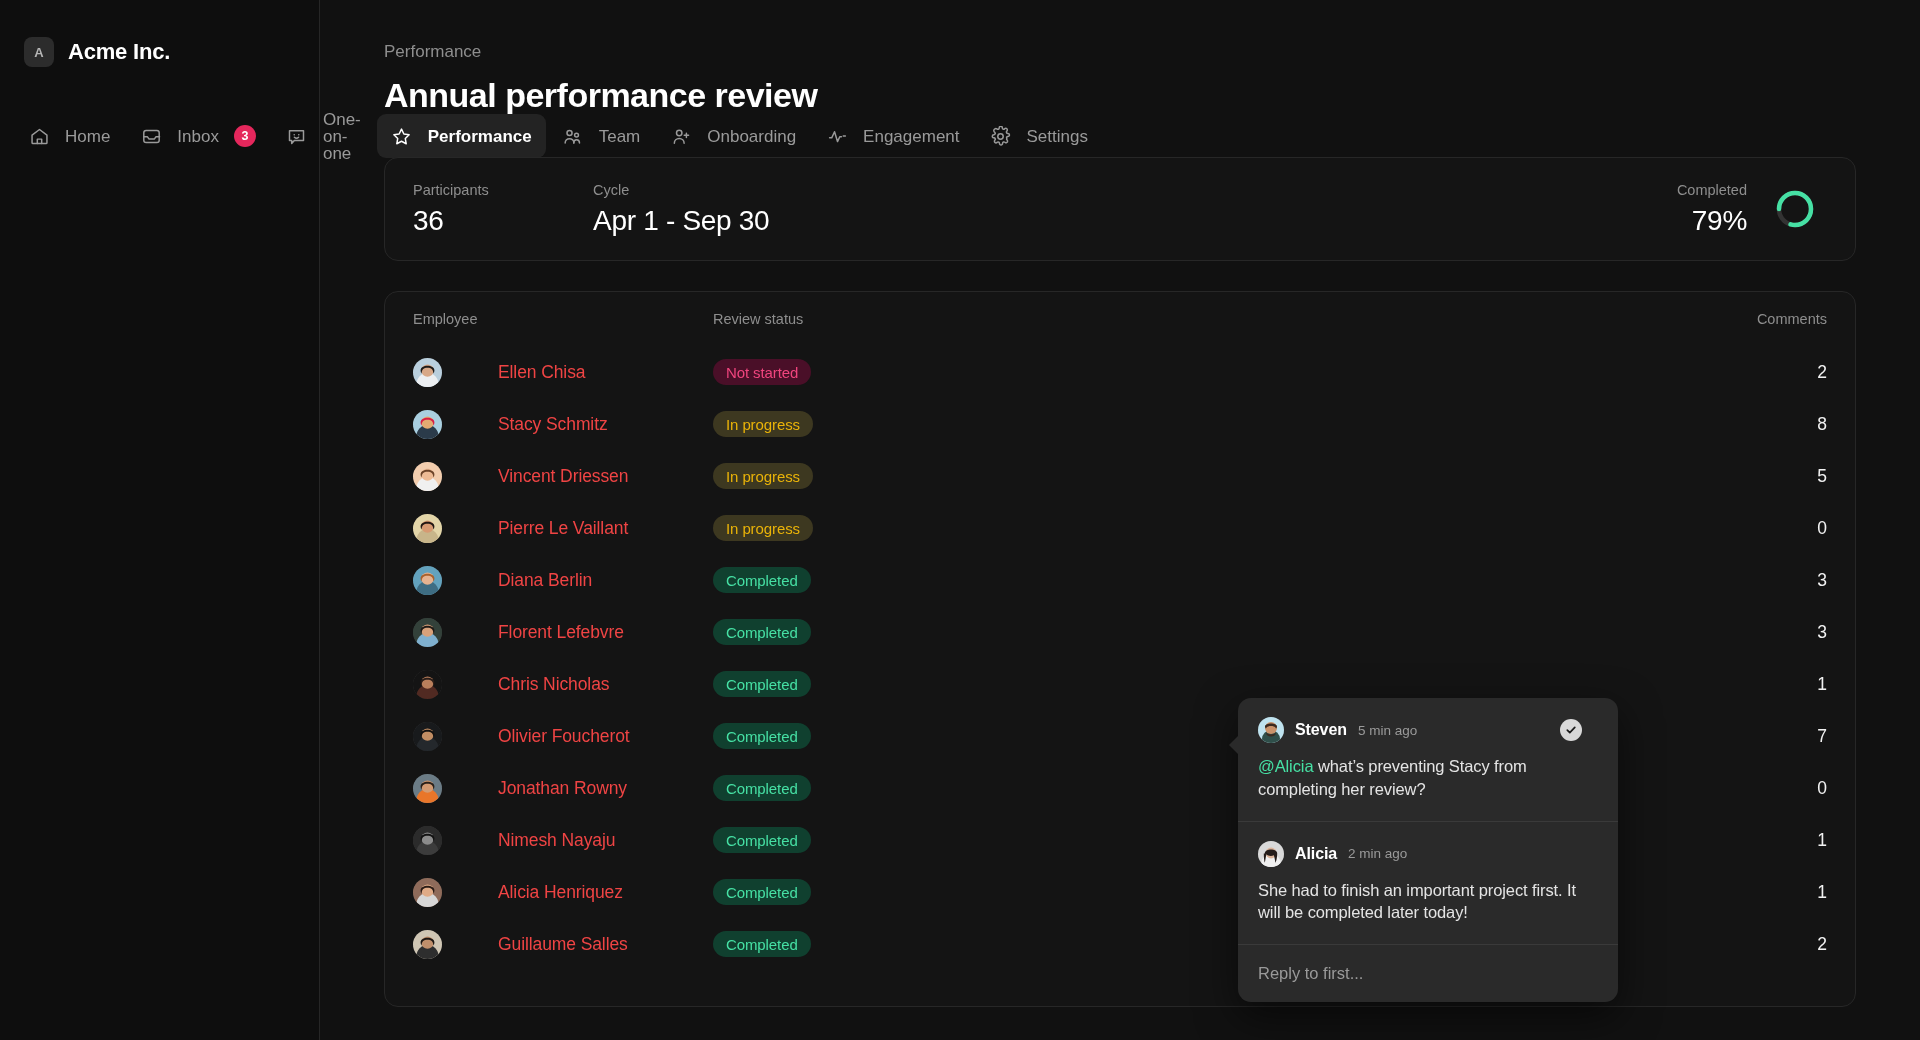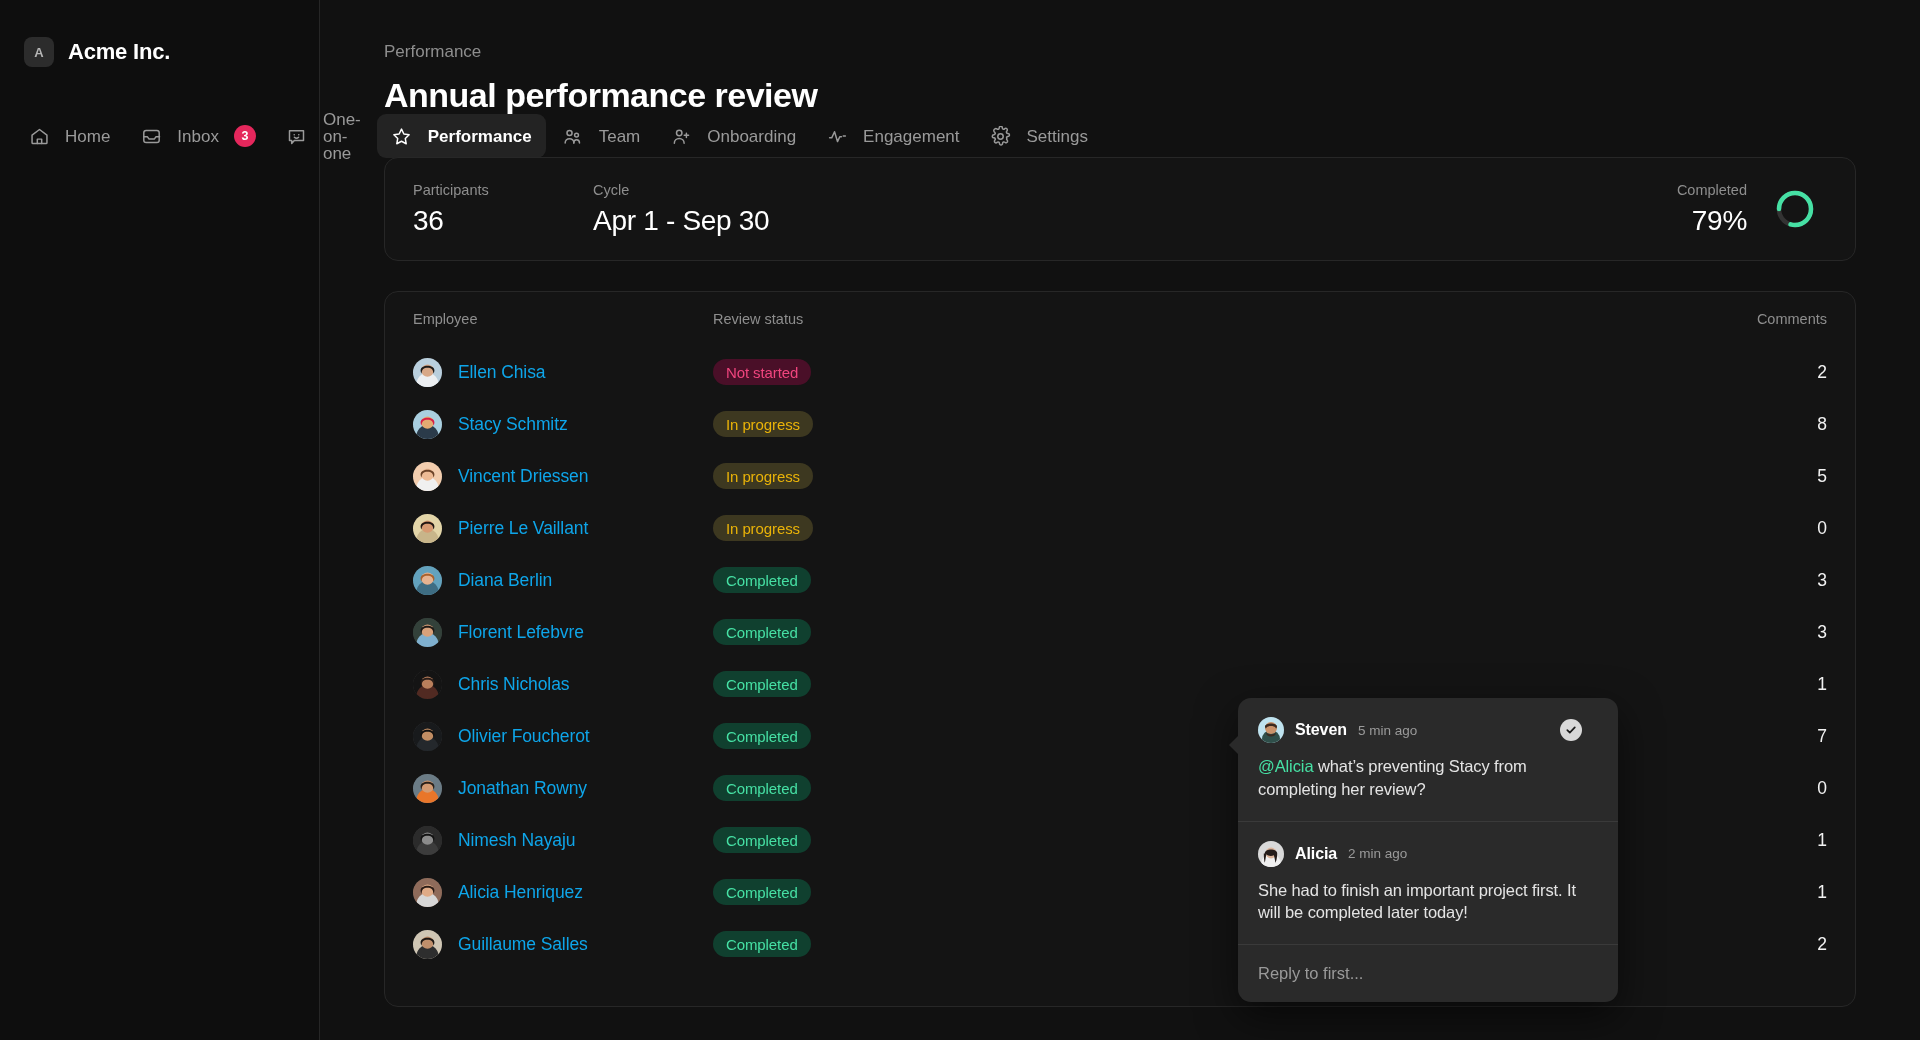--- a/index.html
+++ b/index.html
@@ -84,21 +84,21 @@
   .th-status { flex:1; }
   .th-comments { width:130px; text-align:right; }
 
   .t-row { display:flex; align-items:center; height:52px; }
   .cell-employee { width:300px; display:flex; align-items:center; gap:16px; }
   .avatar {
     width:29px; height:29px; border-radius:50%; flex:0 0 29px;
     overflow:hidden; position:relative; background:#3a3a3a;
   }
   .avatar svg { display:block; width:29px; height:29px; }
-  .emp-name { color:#0ea5e9; font-size:17.5px; letter-spacing:-.1px; white-space:nowrap; }
+  .emp-name { color:#ef4444; font-size:17.5px; letter-spacing:-.1px; white-space:nowrap;margin-left:40px; }
   .cell-status { flex:1; }
   .badge {
     display:inline-flex; align-items:center; justify-content:center;
     height:26px; padding:0 13px; border-radius:13px;
     font-size:15px; letter-spacing:-.1px;
   }
   .badge.not-started { background:#4a0f28; color:#f0457e; }
   .badge.in-progress { background:#3d3820; color:#eab308; }
   .badge.completed   { background:#10402f; color:#46e0a4; }
   .cell-comments { width:130px; text-align:right; color:#f2f2f2; font-size:17.5px; }

